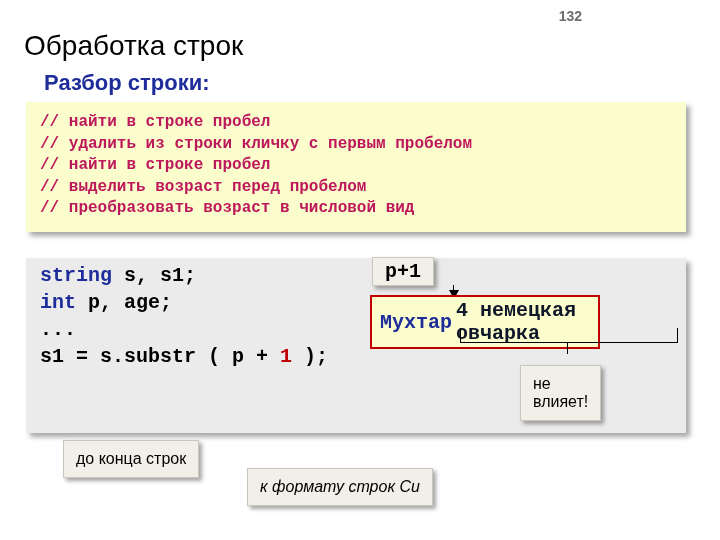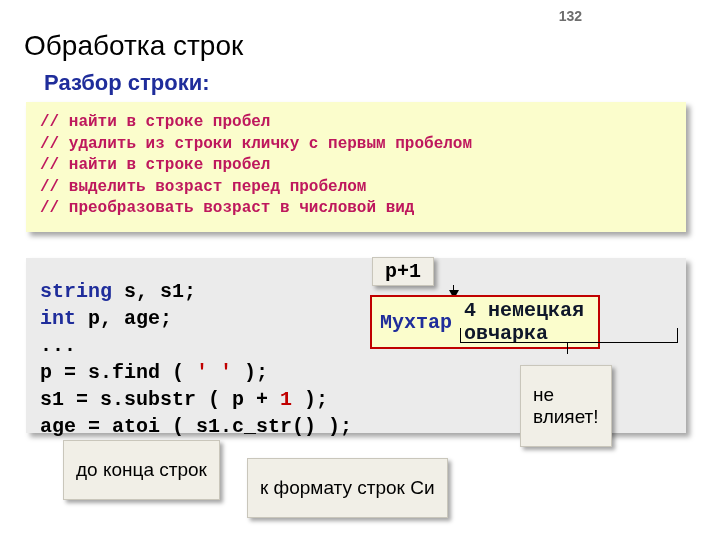--- a/index.html
+++ b/index.html
@@ -61,60 +61,60 @@
   }
 
   .code-box {
     position: absolute;
     top: 258px;
     left: 26px;
     width: 660px;
     height: 175px;
     background: #ebebeb;
     box-shadow: 4px 4px 5px rgba(0,0,0,0.35);
-    padding: 20px 14px;
+    padding: 4px 14px;
     box-sizing: border-box;
     font-family: "Courier New", monospace;
     font-size: 20px;
     font-weight: bold;
     color: #000;
     line-height: 1.35;
   }
   .kw { color: #1f2d9b; }
   .num { color: #c00000; }
 
   
   .lbl {
     position: absolute;
     background: #f1efe7;
     border: 1px solid #c9c6bb;
     box-shadow: 3px 3px 4px rgba(0,0,0,0.35);
-    padding: 18px 12px;
-    font-size: 19px;
+    padding: 9px 12px;
+    font-size: 16px;
   }
   .lbl.mono {
     font-family: "Courier New", monospace;
     font-weight: bold;
     font-size: 20px;
     padding: 2px 12px;
   }
 
   
   .strbox {
     position: absolute;
     top: 295px;
     left: 370px;
     border: 2px solid #c00000;
     background: #fbfdcc;
     font-family: "Courier New", monospace;
     font-size: 20px;
     font-weight: bold;
     padding: 2px 8px 2px 8px;
     display: flex;
-    gap: 12px;
+    gap: 4px;
     align-items: center;
   }
   .strbox .part1 { color: #1f2d9b; }
   .strbox .part2 { color: #0f172a; }
 
   
   .bracket {
     position: absolute;
     top: 328px;
     left: 460px;
@@ -157,37 +157,35 @@
   <div class="comment-box">// найти в строке пробел
 // удалить из строки кличку с первым пробелом
 // найти в строке пробел
 // выделить возраст перед пробелом
 // преобразовать возраст в числовой вид</div>
 
   <div class="code-box">
     <div><span class="kw">string</span><span> s, s1;</span></div>
     <div><span class="kw">int</span><span> p, age;</span></div>
     <div>...</div>
-    <div><span>p = s.find ( </span><span class="num">' '</span><span> );</span></div>
     <div><span>s1 = s.substr ( p + </span><span class="num">1</span><span> );</span></div>
-    <div>age = atoi ( s1.c_str() );</div>
   </div>
 
   <div class="lbl mono" style="top:257px; left:372px;">p+1</div>
 
   <div class="arrow" style="top:285px; left:453px; height:10px;"></div>
   <div class="arrowhead" style="top:290px; left:448.5px;"></div>
 
   <div class="strbox">
     <span class="part1">Мухтар</span>
     <span class="part2">4 немецкая овчарка</span>
   </div>
 
   <div class="bracket"></div>
   <div class="bracket-stem"></div>
 
   <div class="lbl" style="top:365px; left:520px;">не влияет!</div>
 
   <div class="lbl" style="top:440px; left:63px;">до конца строк</div>
 
-  <div class="lbl" style="top:458px; left:247px;">к формату строк Си</div>
+  <div class="lbl" style="top:468px; left:247px;font-style:italic;">к формату строк Си</div>
 
 </div>
 
 </body></html>

